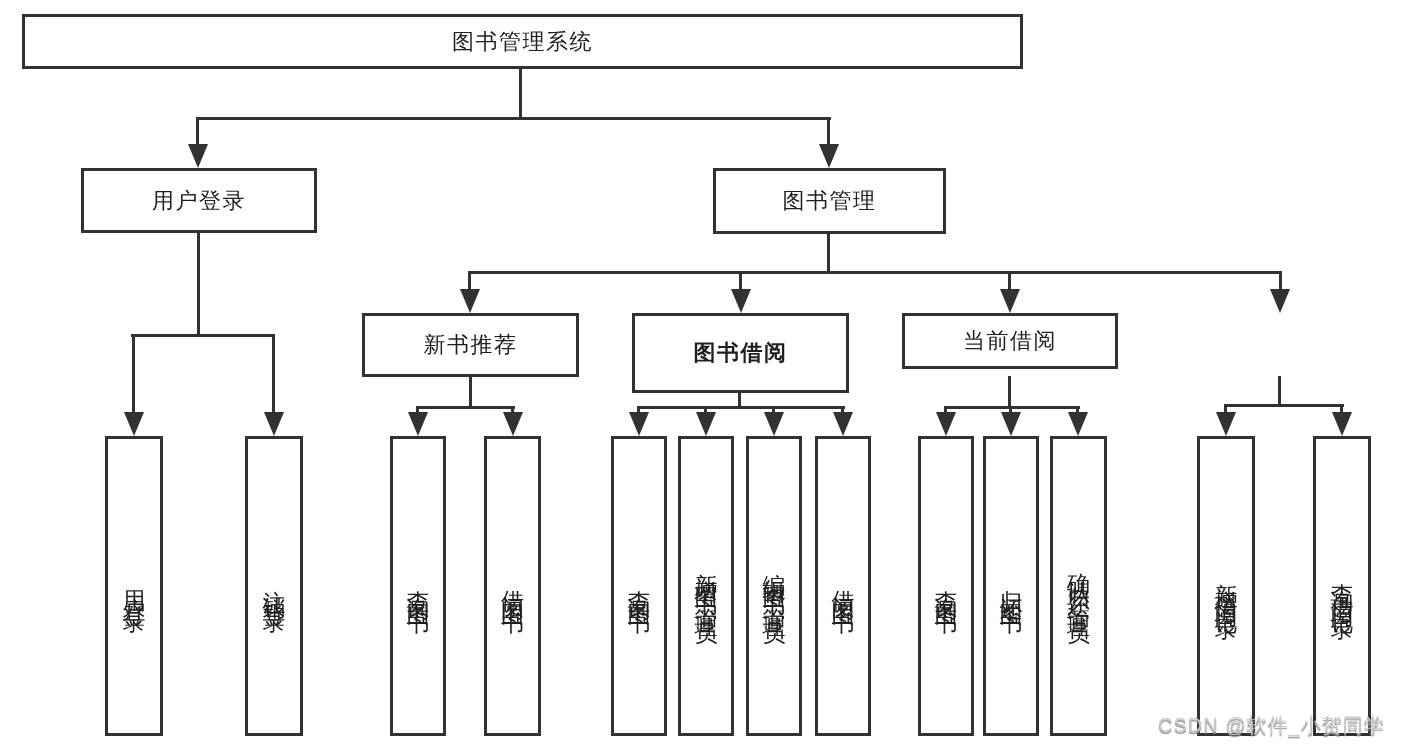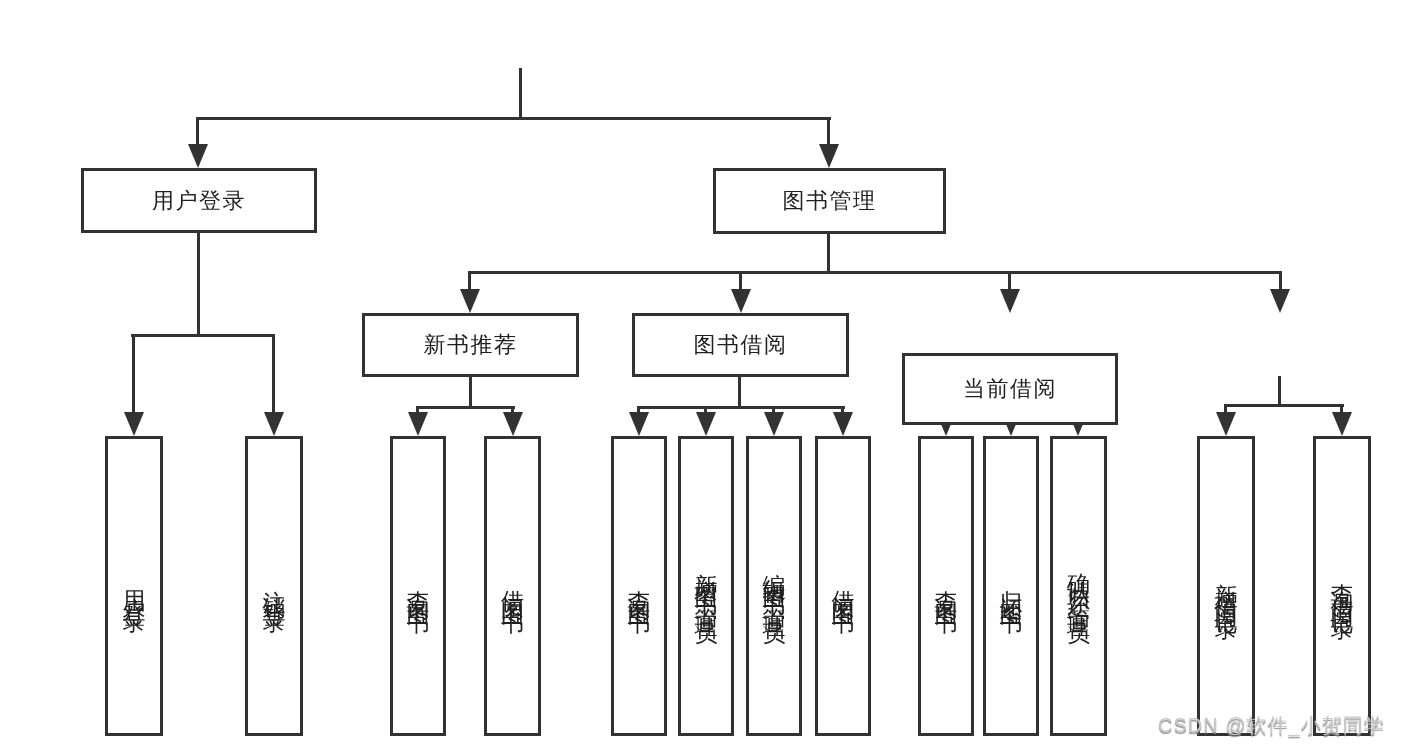--- a/index.html
+++ b/index.html
@@ -70,27 +70,28 @@
     white-space: nowrap;
     z-index: 5;
     text-align: center;
   }
 </style>
 </head>
 <body>
 
 <div id="stage">
 
+  <div class="box hbox" style="left:22px; top:14px; width:1001px; height:55px;">图书管理系统</div>
 
   <div class="box hbox" style="left:81px; top:168px; width:236px; height:65px;">用户登录</div>
   <div class="box hbox" style="left:362px; top:313px; width:217px; height:64px;">新书推荐</div>
 
   <div class="box hbox" style="left:713px; top:168px; width:233px; height:66px;">图书管理</div>
-  <div class="box hbox" style="left:632px; top:313px; width:217px; height:64px;">图书借阅</div>
-  <div class="box hbox" style="left:902px; top:313px; width:216px; height:72px;margin-top:40px;">当前借阅</div>
+  <div class="box hbox" style="left:632px; top:313px; width:217px; height:80px;font-weight:bold;">图书借阅</div>
+  <div class="box hbox" style="left:902px; top:313px; width:216px; height:56px;">当前借阅</div>
 
   <div class="box vbox" style="left:105px; top:436px; width:58px; height:300px;">用户登录</div>
   <div class="box vbox" style="left:245px; top:436px; width:58px; height:300px;">注销登录</div>
 
   <div class="box vbox" style="left:390px; top:436px; width:56px; height:300px;">查询图书</div>
   <div class="box vbox" style="left:484px; top:436px; width:57px; height:300px;">借阅图书</div>
 
   <div class="box vbox" style="left:611px; top:436px; width:56px; height:300px;">查询图书</div>
   <div class="box vbox" style="left:678px; top:436px; width:56px; height:300px;">新增图书（管理员）</div>
   <div class="box vbox" style="left:746px; top:436px; width:56px; height:300px;">编辑图书（管理员）</div>

